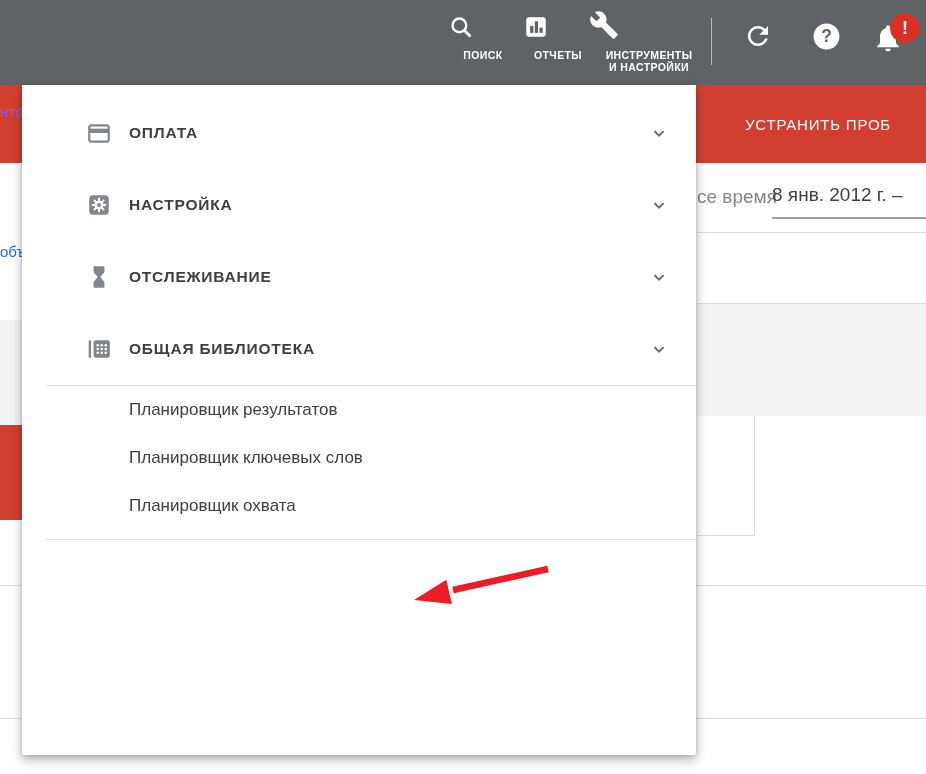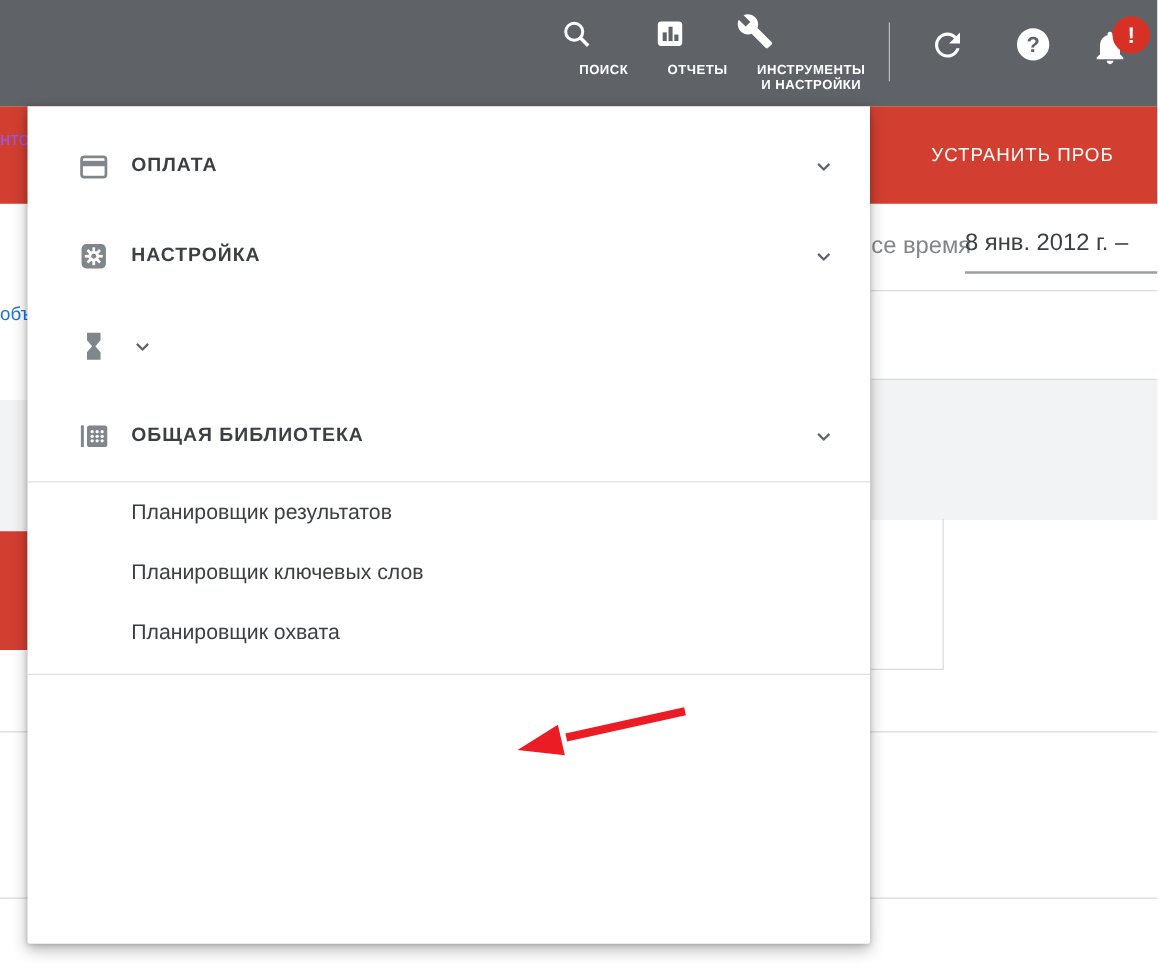--- a/index.html
+++ b/index.html
@@ -25,21 +25,21 @@
   .tb-item{position:absolute;display:flex;flex-direction:column;cursor:pointer;}
   .tb-label{margin-top:5px;color:#fff;font-size:10.5px;font-weight:bold;letter-spacing:.4px;
             text-align:center;line-height:12px;white-space:pre-line;}
   .tb-divider{position:absolute;left:711px;top:18px;width:1px;height:47px;background:rgba(255,255,255,.55);}
   .tb-round{position:absolute;width:44px;height:44px;display:flex;align-items:center;justify-content:center;cursor:pointer;}
   .badge{position:absolute;left:890px;top:13px;width:30px;height:30px;border-radius:50%;background:#d93025;
          display:flex;align-items:center;justify-content:center;color:#fff;font-weight:bold;font-size:18px;}
   
   .panel{position:absolute;z-index:10;left:22px;top:85px;width:674px;height:670px;background:#fff;
          border-radius:0 0 2px 2px;box-shadow:0 5px 12px rgba(0,0,0,.28),0 1px 4px rgba(0,0,0,.18);
-         padding-top:12px;box-sizing:border-box;}
+         padding-top:12px;box-sizing:border-box;padding-left:24px;}
   .mrow{height:72px;display:flex;align-items:center;padding:0 28px 0 40px;cursor:pointer;}
   .micon{width:26px;height:26px;flex:0 0 26px;margin-right:17px;}
   .micon svg{display:block;}
   .mlabel{flex:1;font-size:15.5px;font-weight:600;letter-spacing:.8px;color:#3c4043;}
   .chev{width:18px;height:18px;}
   .panel-divider{height:1px;background:#e0e0e0;}
   .subrow{height:48px;display:flex;align-items:center;padding-left:83px;font-size:17px;color:#3c4043;cursor:pointer;}
   .sub-gap{height:9px;}
   
   .arrow{position:absolute;z-index:20;left:408px;top:560px;}
@@ -178,20 +178,21 @@
           </svg>
       </span>
     </div>
 
     <div class="mrow">
       <span class="micon">
         <svg width="26" height="26" viewBox="0 0 24 24">
           <path fill="#80868b" d="M7 2v5.5L10.8 12 7 16.5V22h10v-5.5L13.2 12 17 7.5V2H7z"></path>
         </svg>
       </span>
+      <span class="mlabel">ОТСЛЕЖИВАНИЕ</span>
       <span class="chev">
         <svg width="18" height="18" viewBox="0 0 24 24">
             <path d="M6 9.5l6 6 6-6" fill="none" stroke="#5f6368" stroke-width="2.4"></path>
           </svg>
       </span>
     </div>
 
 
     <div class="mrow">
       <span class="micon">

